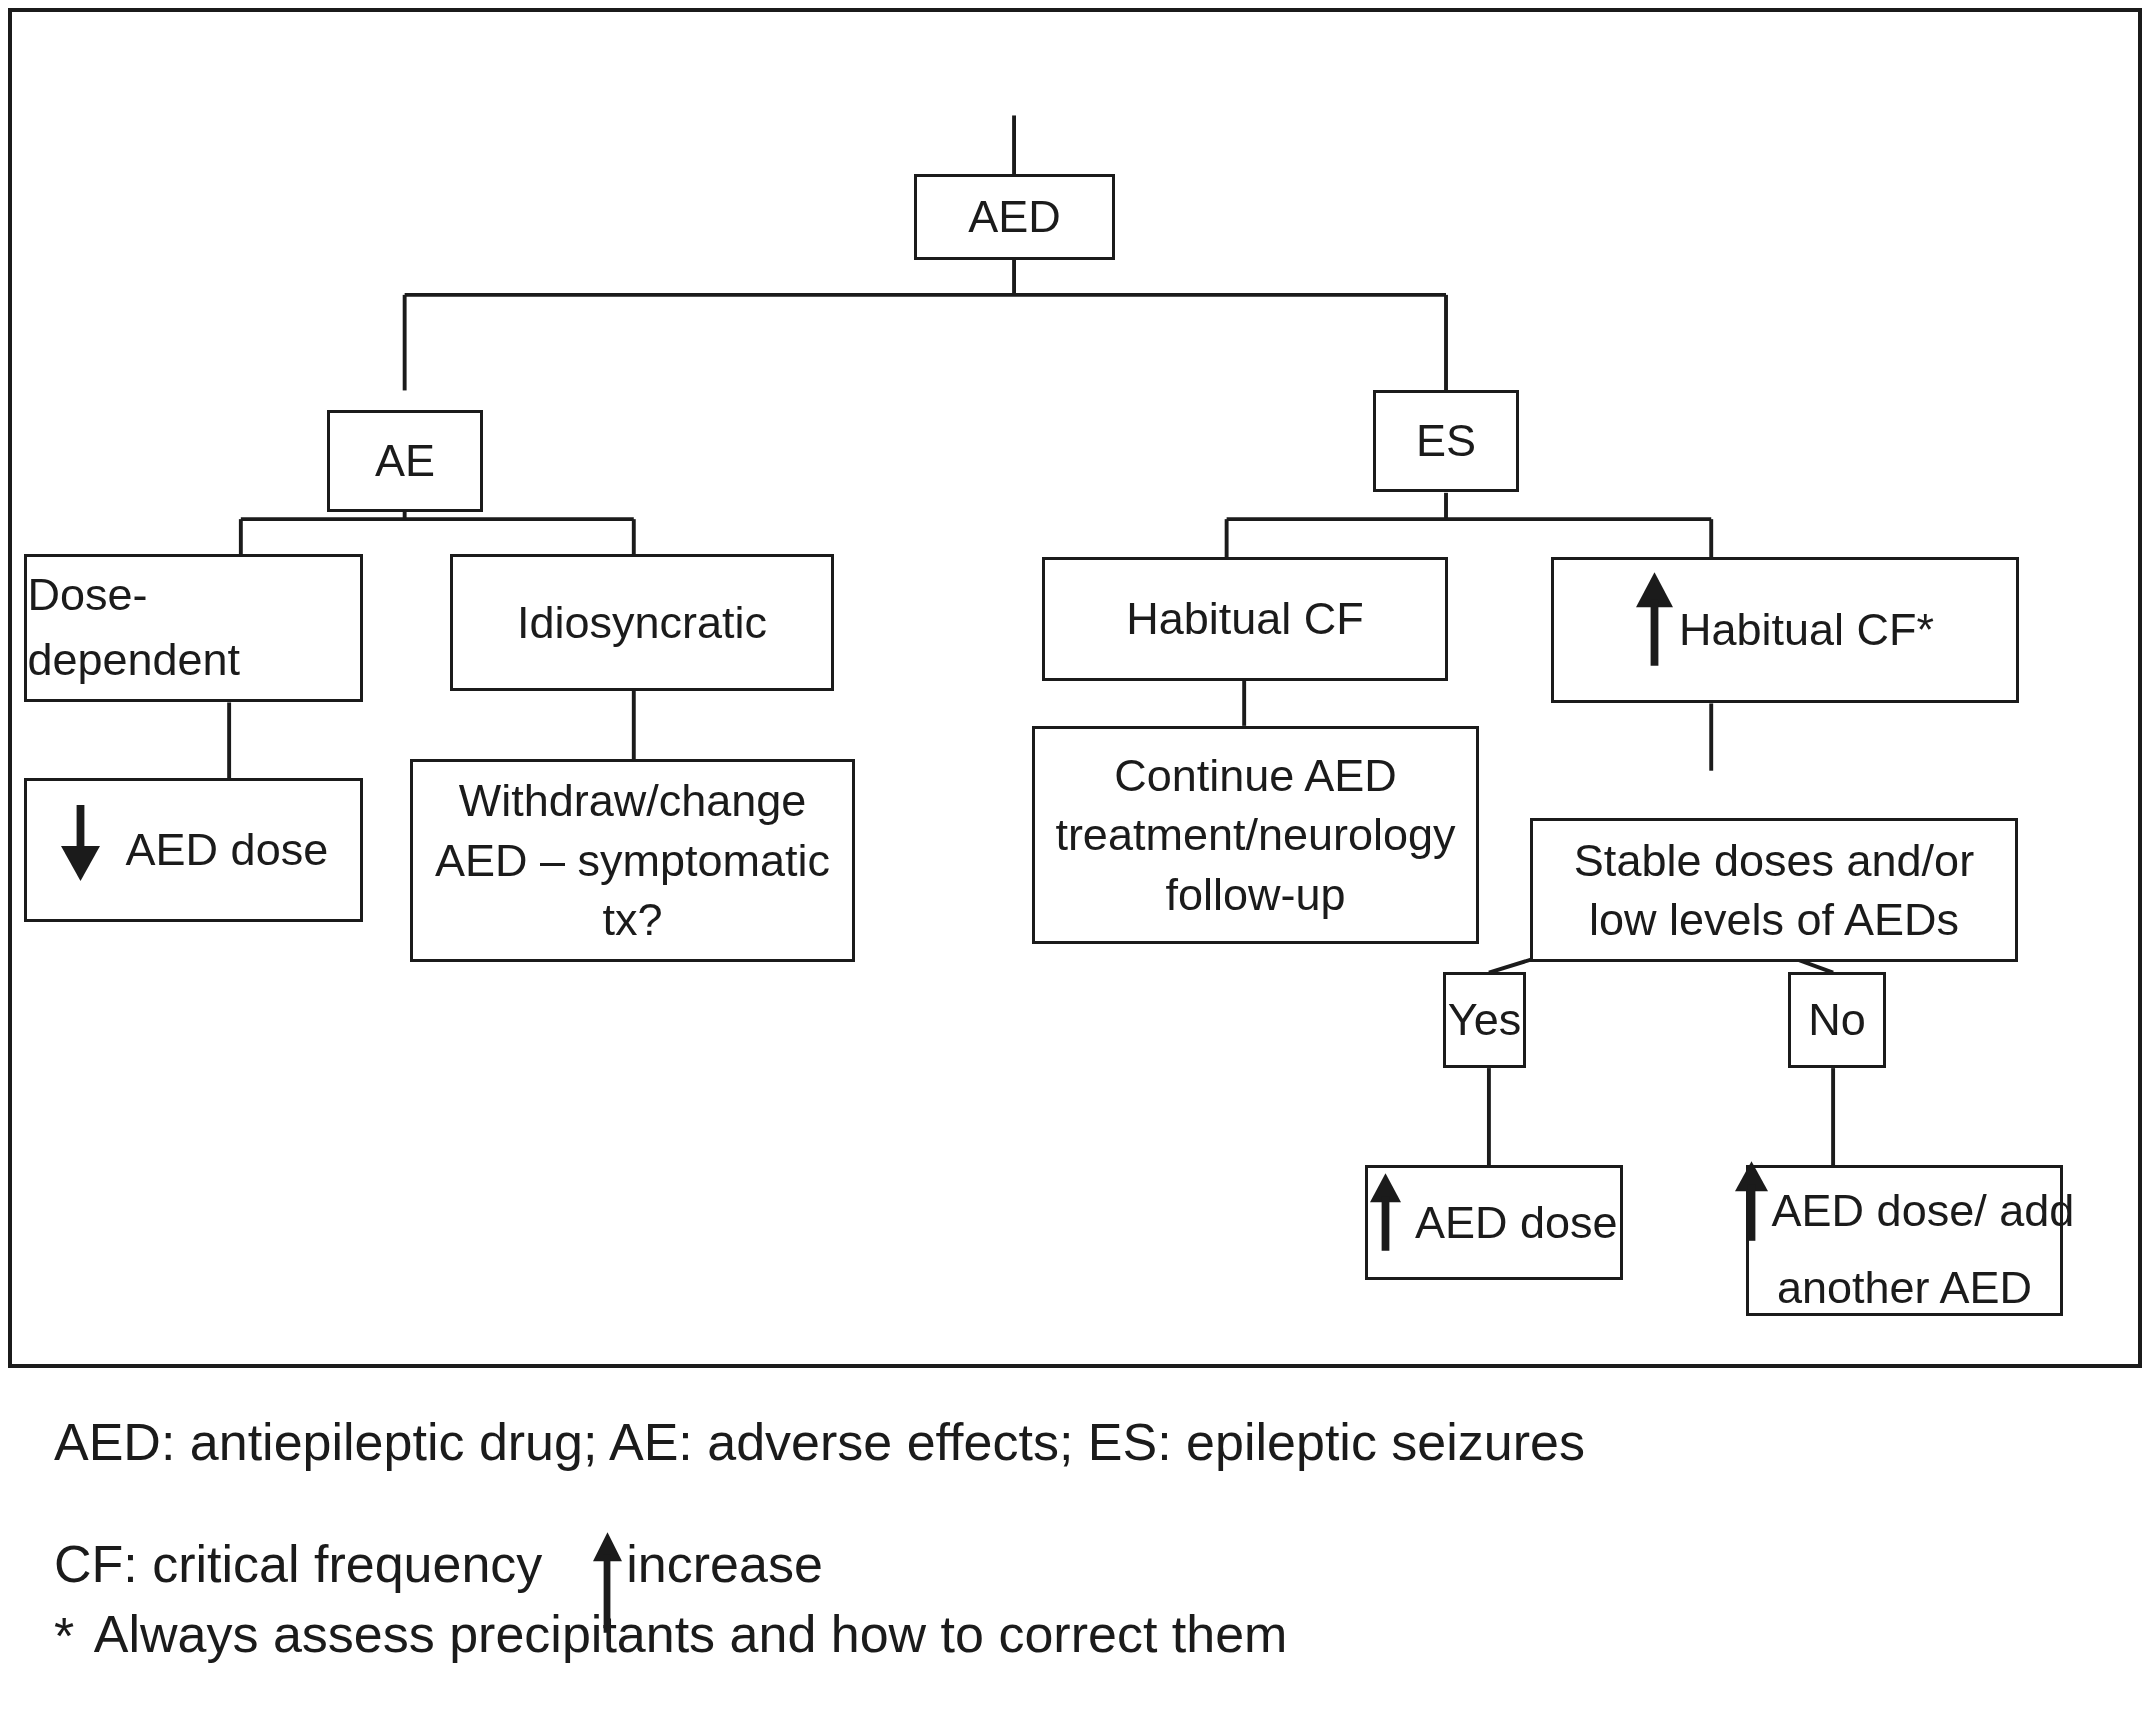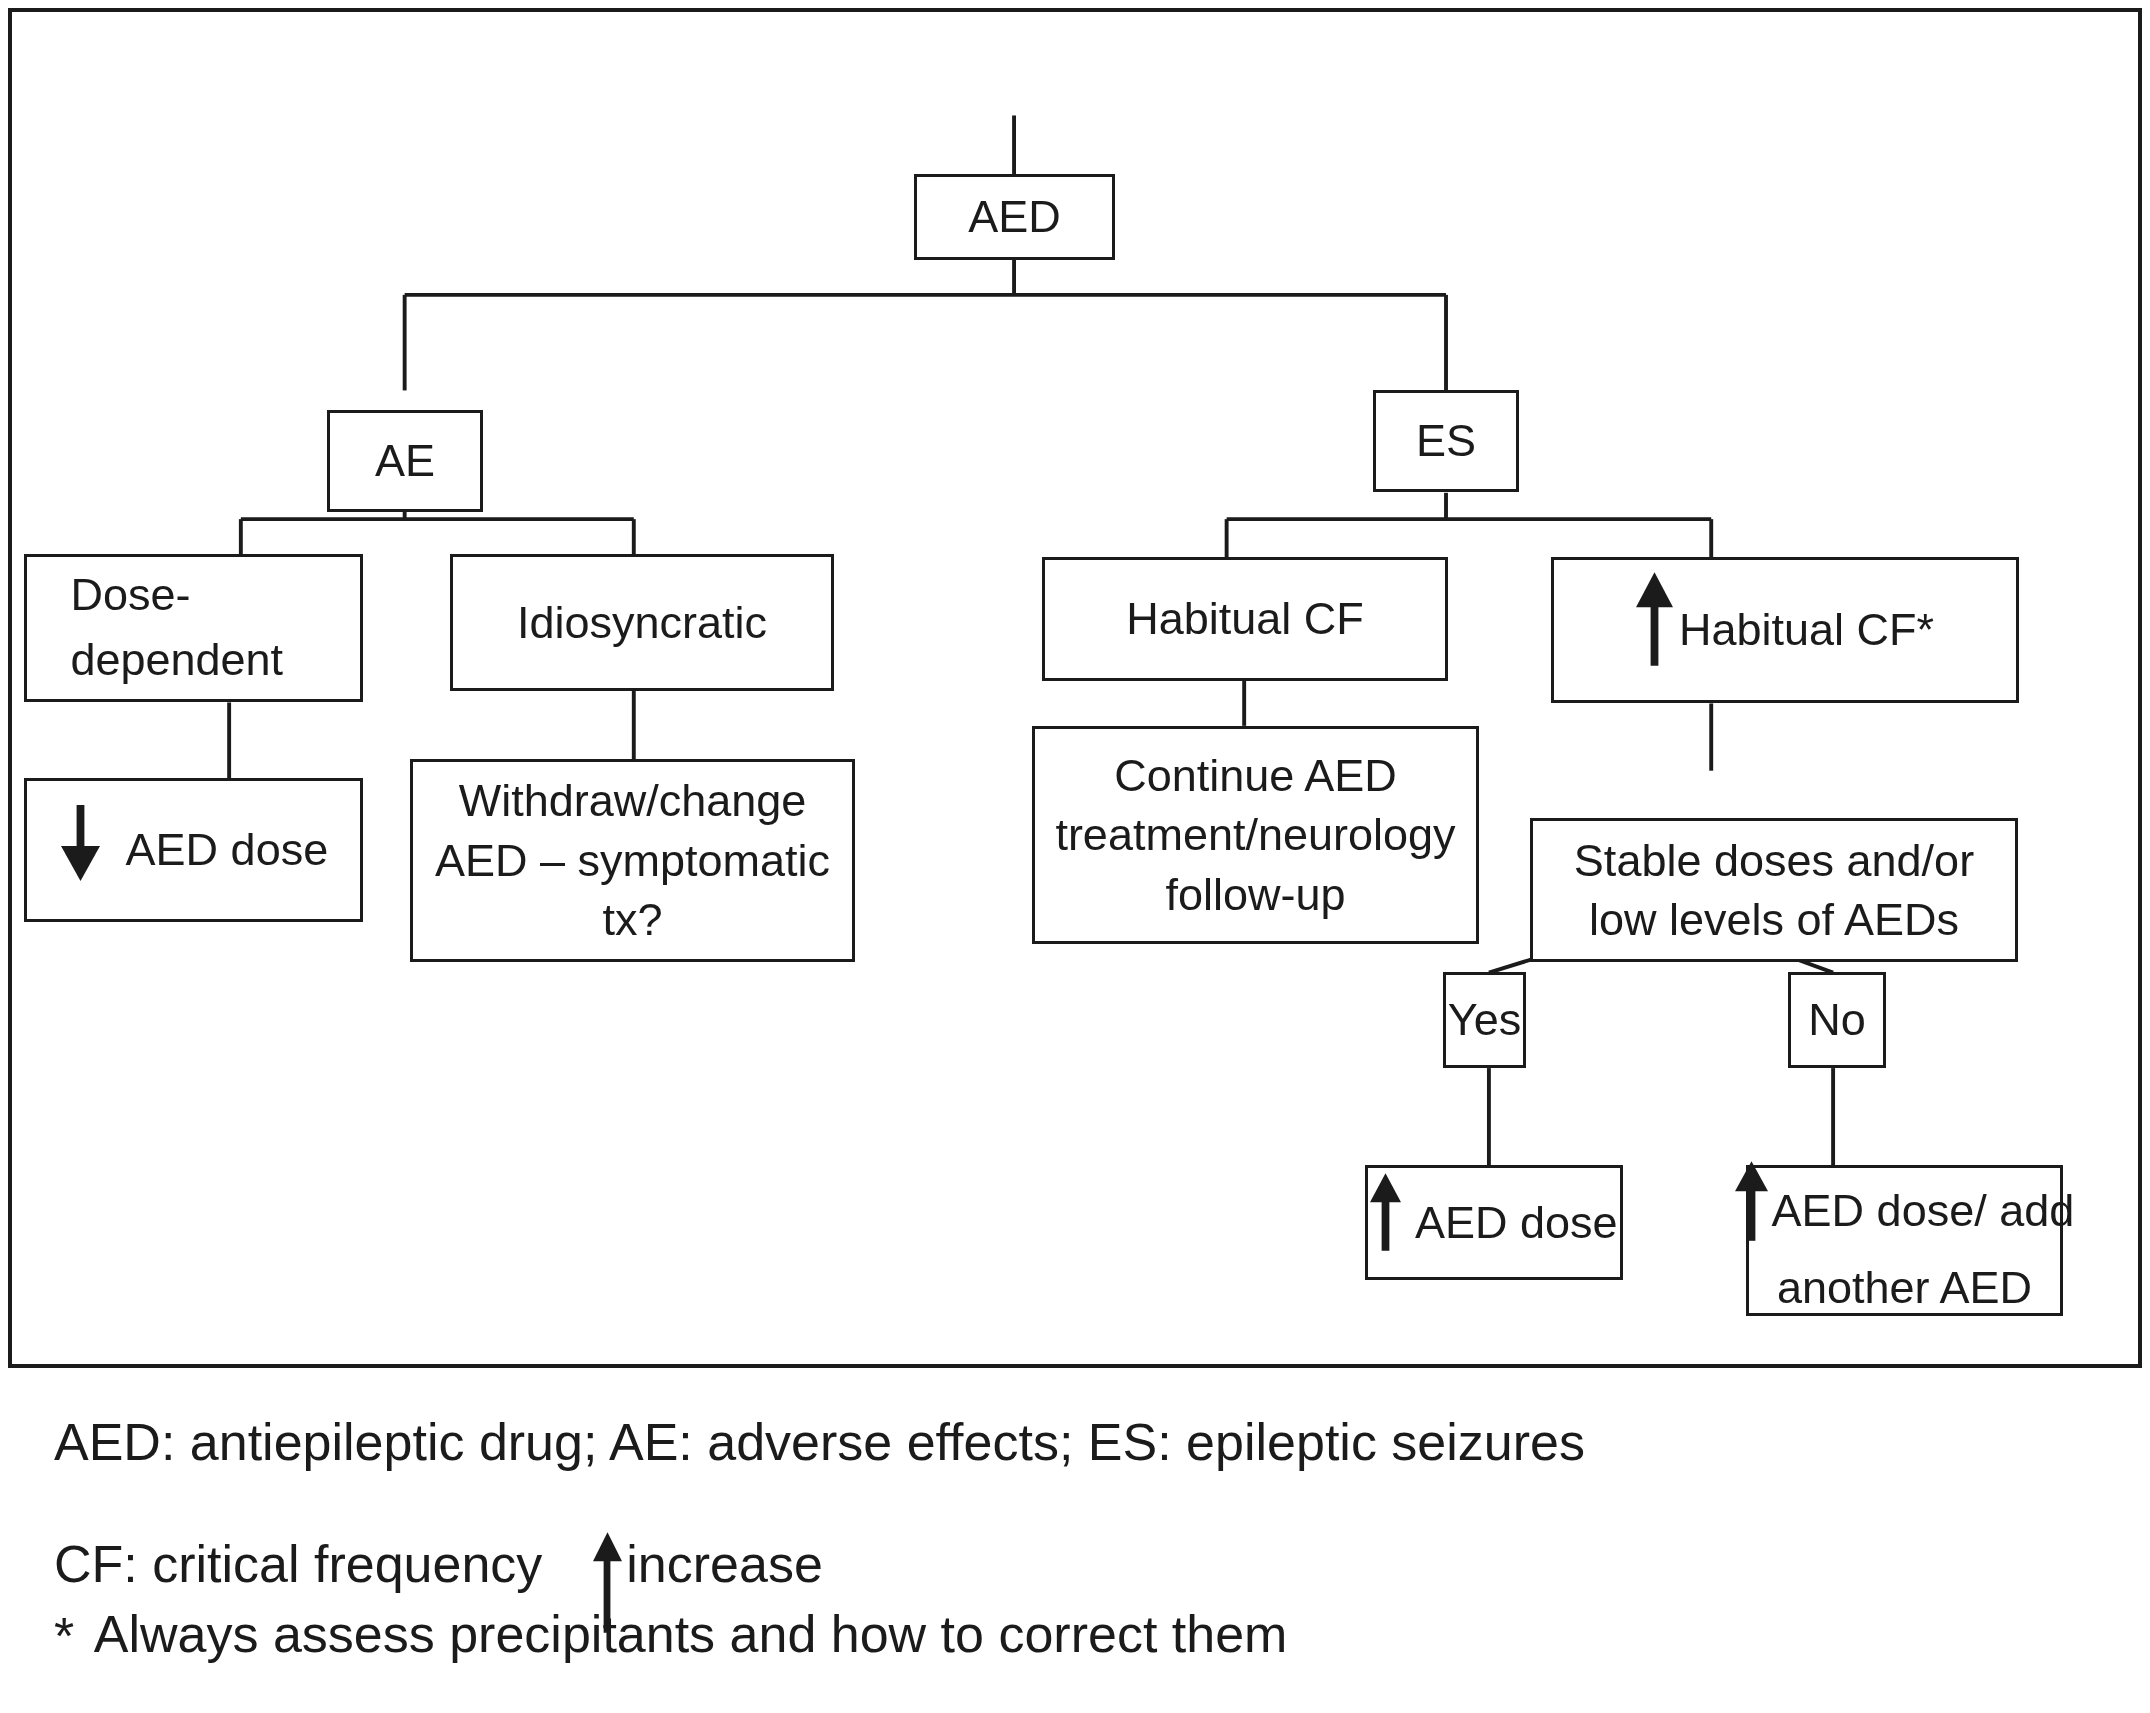--- a/index.html
+++ b/index.html
@@ -40,21 +40,20 @@
     align-items: center;
     justify-content: center;
     font-size: 45px;
     line-height: 1.32;
     text-align: center;
     white-space: nowrap;
   }
   .node.left-text {
     align-items: flex-start;
     text-align: left;
-    padding-left: 43px;
     line-height: 1.44;
   }
   .node .row {
     display: flex;
     align-items: center;
     justify-content: center;
   }
   .arrow-svg { display: inline-block; flex: 0 0 auto; }
   .legend-line {
     position: absolute;

